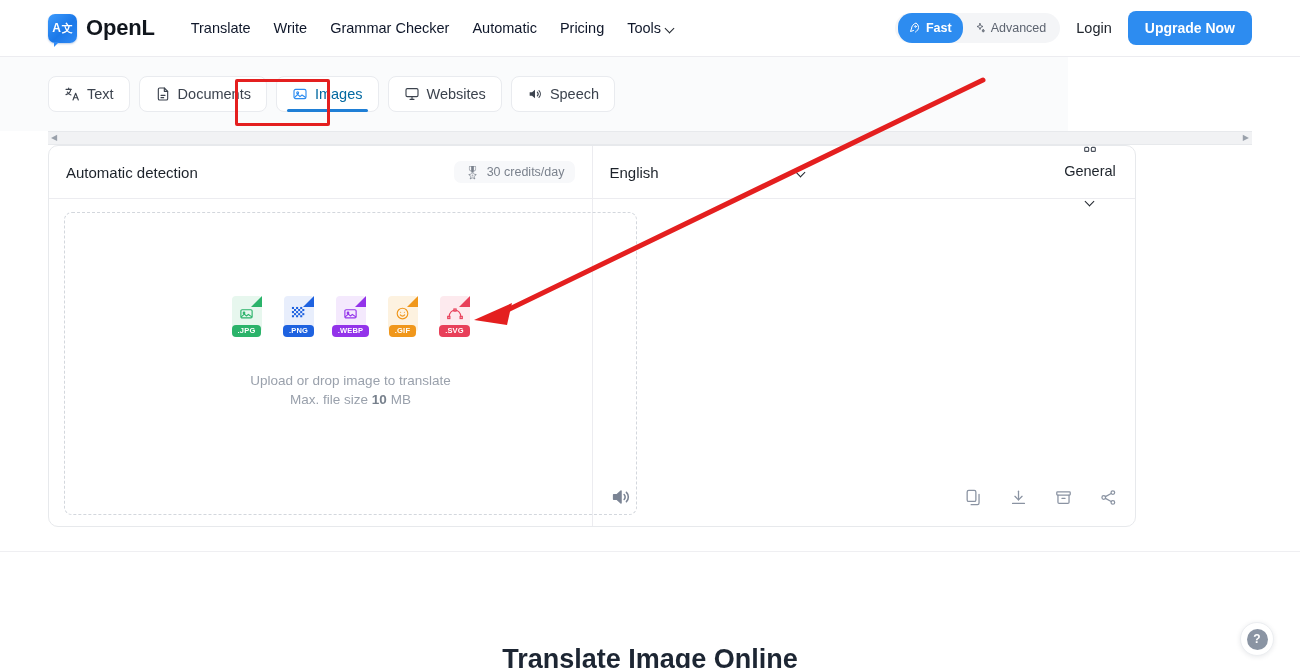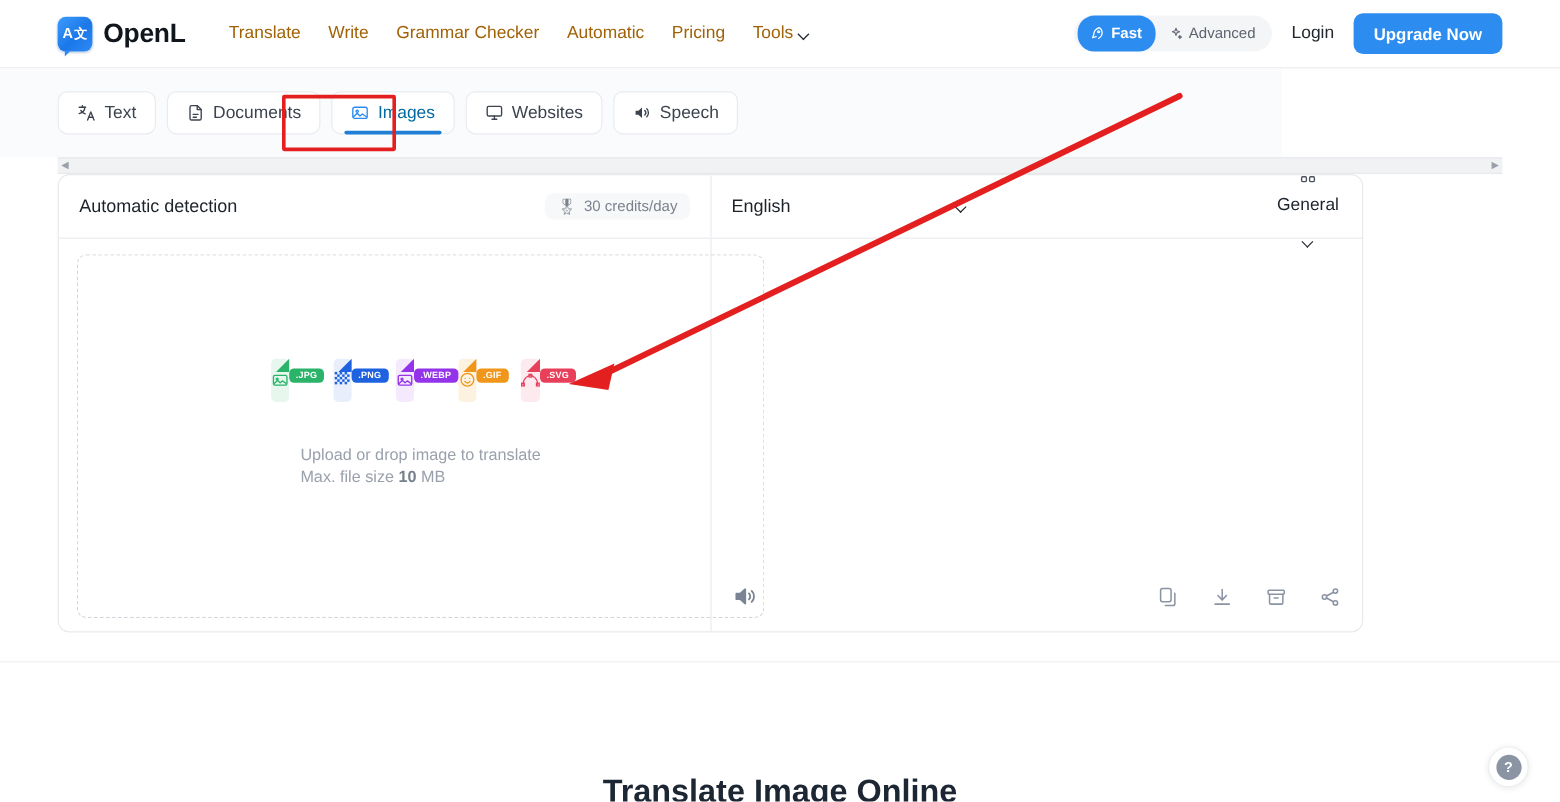--- a/index.html
+++ b/index.html
@@ -32,21 +32,21 @@
   .logo-mark:after {
     content: ""; position: absolute; bottom: -4px; left: 6px;
     border-left: 5px solid #2f8af5; border-bottom: 5px solid transparent;
     border-right: 0 solid transparent;
   }
   .brand-name {
     font-size: 22px; font-weight: bold; color: #11161d; letter-spacing: -.2px;
   }
   .nav { display: flex; align-items: center; gap: 23px; }
   .nav-item {
-    font-size: 14.5px; color: #a16207; cursor: pointer; white-space: nowrap;
+    font-size: 14.5px; color: #0f172a; cursor: pointer; white-space: nowrap;
     display: flex; align-items: center; gap: 5px;
   }
   .caret-dn { display: inline-block; width: 9px; height: 9px; position: relative; }
   .caret-dn:before {
     content:""; position:absolute; left:0; top:1px; width:6px; height:6px;
     border-right:1.4px solid #21262e; border-bottom:1.4px solid #21262e;
     transform: rotate(45deg);
   }
   .header-right { margin-left: auto; display: flex; align-items: center; gap: 16px; }
   .mode-toggle {
@@ -118,36 +118,36 @@
   }
   .cat-select .gap { width: 56px; }
 
   
   .dropzone {
     position: absolute; top: 66px; left: 15px; width: 573px; height: 303px;
     border: 1.6px dashed #d3d7dd; border-radius: 8px;
     display: flex; flex-direction: column; align-items: center; justify-content: center;
   }
   .filetypes { display: flex; gap: 10px; align-items: flex-end; margin-top: -24px; }
-  .ft { display: flex; align-items: center; width: 42px; }
+  .ft { display: flex; flex-direction: column; align-items: center; width: 42px; }
   .ft-card {
     width: 30px; height: 36px; border-radius: 4px; position: relative;
     display: flex; align-items: center; justify-content: center;
   }
   .ft-fold { position: absolute; top: 0; right: 0; width: 11px; height: 11px; }
   .ft-fold:before {
     content: ""; position: absolute; right: 0; top: 0;
     border-top: 11px solid transparent; border-right: 11px solid currentColor;
   }
   .ft-label {
     margin-top: -7px; position: relative; z-index: 3;
     color: #fff; font-size: 7.5px; font-weight: bold; letter-spacing: .2px;
     padding: 2.5px 6px; border-radius: 4px; line-height: 1;
   }
-  .drop-text { margin-top: 36px; }
+  .drop-text { margin-top: 36px; text-align: center; }
   .drop-text .l1 { font-size: 13.5px; color: #9aa1ac; }
   .drop-text .l2 { font-size: 13.5px; color: #9aa1ac; margin-top: 4px; }
   .drop-text .l2 b { color: #77808c; }
 
   .panel-footer {
     position: absolute; bottom: 0; left: 0; right: 0; height: 58px;
     display: flex; align-items: center; padding: 0 17px;
   }
   .foot-icons { margin-left: auto; display: flex; align-items: center; gap: 26px; }
   .icon-btn { cursor: pointer; display: flex; align-items: center; justify-content: center; }

